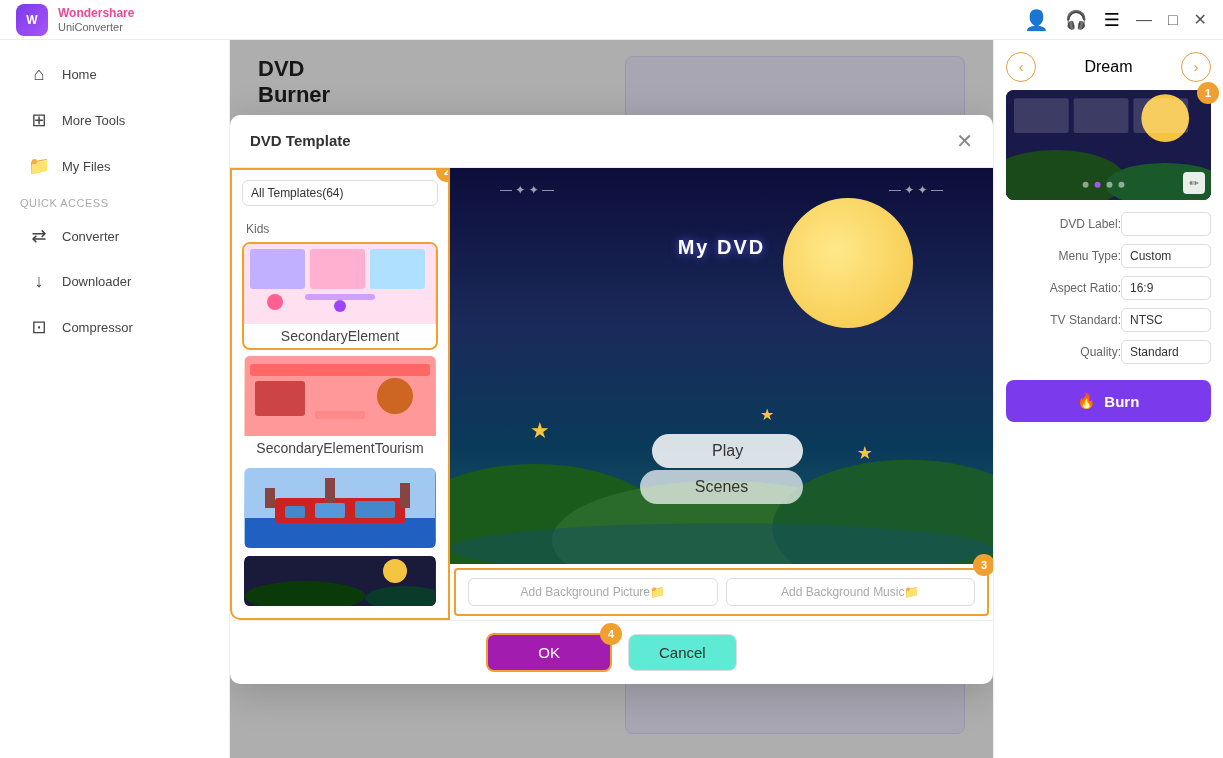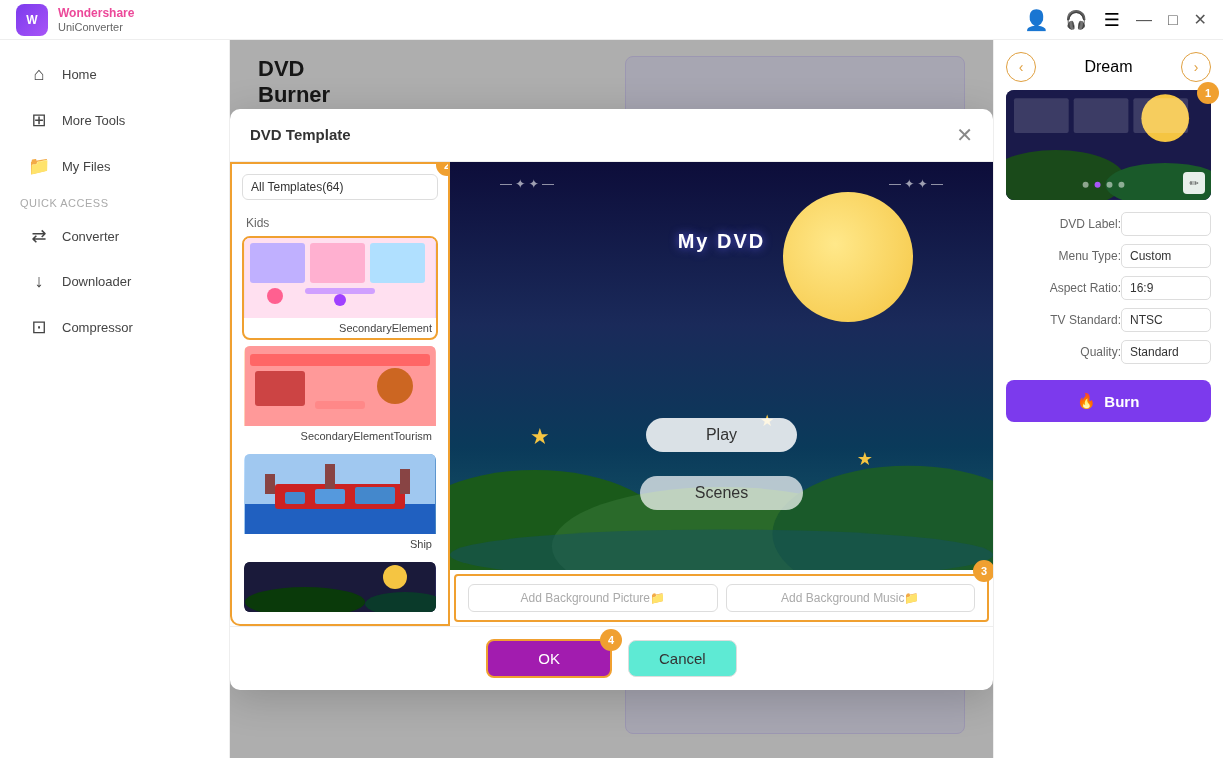--- a/index.html
+++ b/index.html
@@ -67,31 +67,31 @@
     .template-list { width: 220px; border-right: 1px solid #eee; overflow-y: auto; padding: 10px; border: 2px solid #f0a030; border-radius: 0 0 0 10px; display: flex; flex-direction: column; gap: 4px; }
     .template-filter { border: 1px solid #ddd; border-radius: 6px; padding: 5px 20px 5px 8px; font-size: 12px; color: #333; background: #fff; appearance: none; cursor: pointer; width: 100%; margin-bottom: 8px; }
     .category-label { font-size: 12px; color: #666; padding: 4px 4px 2px; font-weight: 500; }
     .template-card { border-radius: 8px; overflow: hidden; cursor: pointer; border: 2px solid transparent; }
     .template-card.selected { border: 2px solid #f0a030; }
     .template-card-img { width: 100%; height: 80px; display: flex; align-items: center; justify-content: center; font-size: 10px; color: #666; }
     .template-card-kids { background: linear-gradient(135deg, #ffe0e0, #e0d0ff); }
     .template-card-tourism { background: linear-gradient(135deg, #ffe0c0, #ff9999); }
     .template-card-ship { background: linear-gradient(135deg, #c0e0ff, #4080c0); }
     .template-card-dark { background: linear-gradient(135deg, #1a1a3a, #2a2a5a); }
-    .template-card-name { font-size: 11px; color: #444; padding: 4px; text-align: right; }
+    .template-card-name { font-size: 14px; color: #444; padding: 4px; text-align: center; }
 
     
     .preview-area { flex: 1; display: flex; flex-direction: column; padding: 0; position: relative; }
     .dvd-preview { flex: 1; background: linear-gradient(180deg, #0d0d3a 0%, #1a2a5a 40%, #0a3a5a 70%, #1a5a6a 100%); position: relative; display: flex; align-items: center; justify-content: center; border-radius: 0; min-height: 340px; }
     .dvd-title { position: absolute; top: 20px; left: 50%; transform: translateX(-50%); color: white; font-size: 20px; font-weight: 600; text-shadow: 0 0 10px rgba(100,100,255,0.8); letter-spacing: 2px; margin-top: 48px; }
     .dvd-stars { position: absolute; top: 15px; color: white; font-size: 12px; opacity: 0.6; }
     .dvd-stars.left { left: 50px; }
     .dvd-stars.right { right: 50px; }
     .dvd-moon-large { position: absolute; right: 80px; top: 30px; width: 130px; height: 130px; background: radial-gradient(circle at 40% 40%, #ffe88a, #f5c542); border-radius: 50%; }
-    .dvd-btns { position: absolute; bottom: 60px; display: flex; flex-direction: column; gap: 24px; align-items: center; }
+    .dvd-btns { position: absolute; bottom: 60px; display: flex; flex-direction: column; gap: 2px; align-items: flex-end; }
     .dvd-play-btn { background: rgba(255,255,255,0.85); color: #333; border: none; border-radius: 20px; padding: 8px 60px; font-size: 16px; cursor: pointer; }
     .dvd-scenes-btn { background: rgba(255,255,255,0.7); color: #333; border: none; border-radius: 20px; padding: 8px 55px; font-size: 16px; cursor: pointer; }
     .preview-footer { background: #fff; border-top: 2px solid #f0a030; padding: 8px 12px; display: flex; gap: 8px; align-items: center; }
     .bg-input { flex: 1; border: 1px solid #ddd; border-radius: 6px; padding: 6px 10px; font-size: 12px; color: #aaa; display: flex; align-items: center; justify-content: center; cursor: pointer; }
 
     
     .modal-footer { padding: 12px 20px; display: flex; align-items: center; justify-content: center; gap: 16px; border-top: 1px solid #eee; position: relative; }
     .ok-btn { background: #a21caf; color: white; border: 2px solid #f0a030; border-radius: 8px; padding: 9px 50px; font-size: 15px; cursor: pointer; font-weight: 500; }
     .cancel-btn { background: #5eead4; color: #333; border: 1px solid #ddd; border-radius: 8px; padding: 9px 30px; font-size: 15px; cursor: pointer; }
 
@@ -230,21 +230,20 @@
                     <rect x="0" y="50" width="190" height="30" fill="#2060c0"></rect>
                     <rect x="30" y="30" width="130" height="25" rx="3" fill="#cc2222"></rect>
                     <rect x="20" y="20" width="10" height="20" fill="#884444"></rect>
                     <rect x="80" y="10" width="10" height="30" fill="#884444"></rect>
                     <rect x="155" y="15" width="10" height="25" fill="#884444"></rect>
                     <rect x="40" y="38" width="20" height="12" rx="2" fill="#4488cc"></rect>
                     <rect x="70" y="35" width="30" height="15" rx="2" fill="#5599dd"></rect>
                     <rect x="110" y="33" width="40" height="17" rx="2" fill="#4488cc"></rect>
                   </svg>
                 </div>
-                <div class="template-card-name">Ship</div>
               </div>
 
               <div class="template-card">
                 <div class="template-card-img template-card-dark" style="height:50px;">
                   <svg width="100%" height="50" viewBox="0 0 190 50" xmlns="http://www.w3.org/2000/svg">
                     <rect width="190" height="50" fill="#1a1a3a"></rect>
                     <circle cx="150" cy="15" r="12" fill="#f5c542"></circle>
                     <ellipse cx="60" cy="40" rx="60" ry="15" fill="#0a3a0a"></ellipse>
                     <ellipse cx="160" cy="42" rx="40" ry="12" fill="#0a3a2a"></ellipse>
                   </svg>

